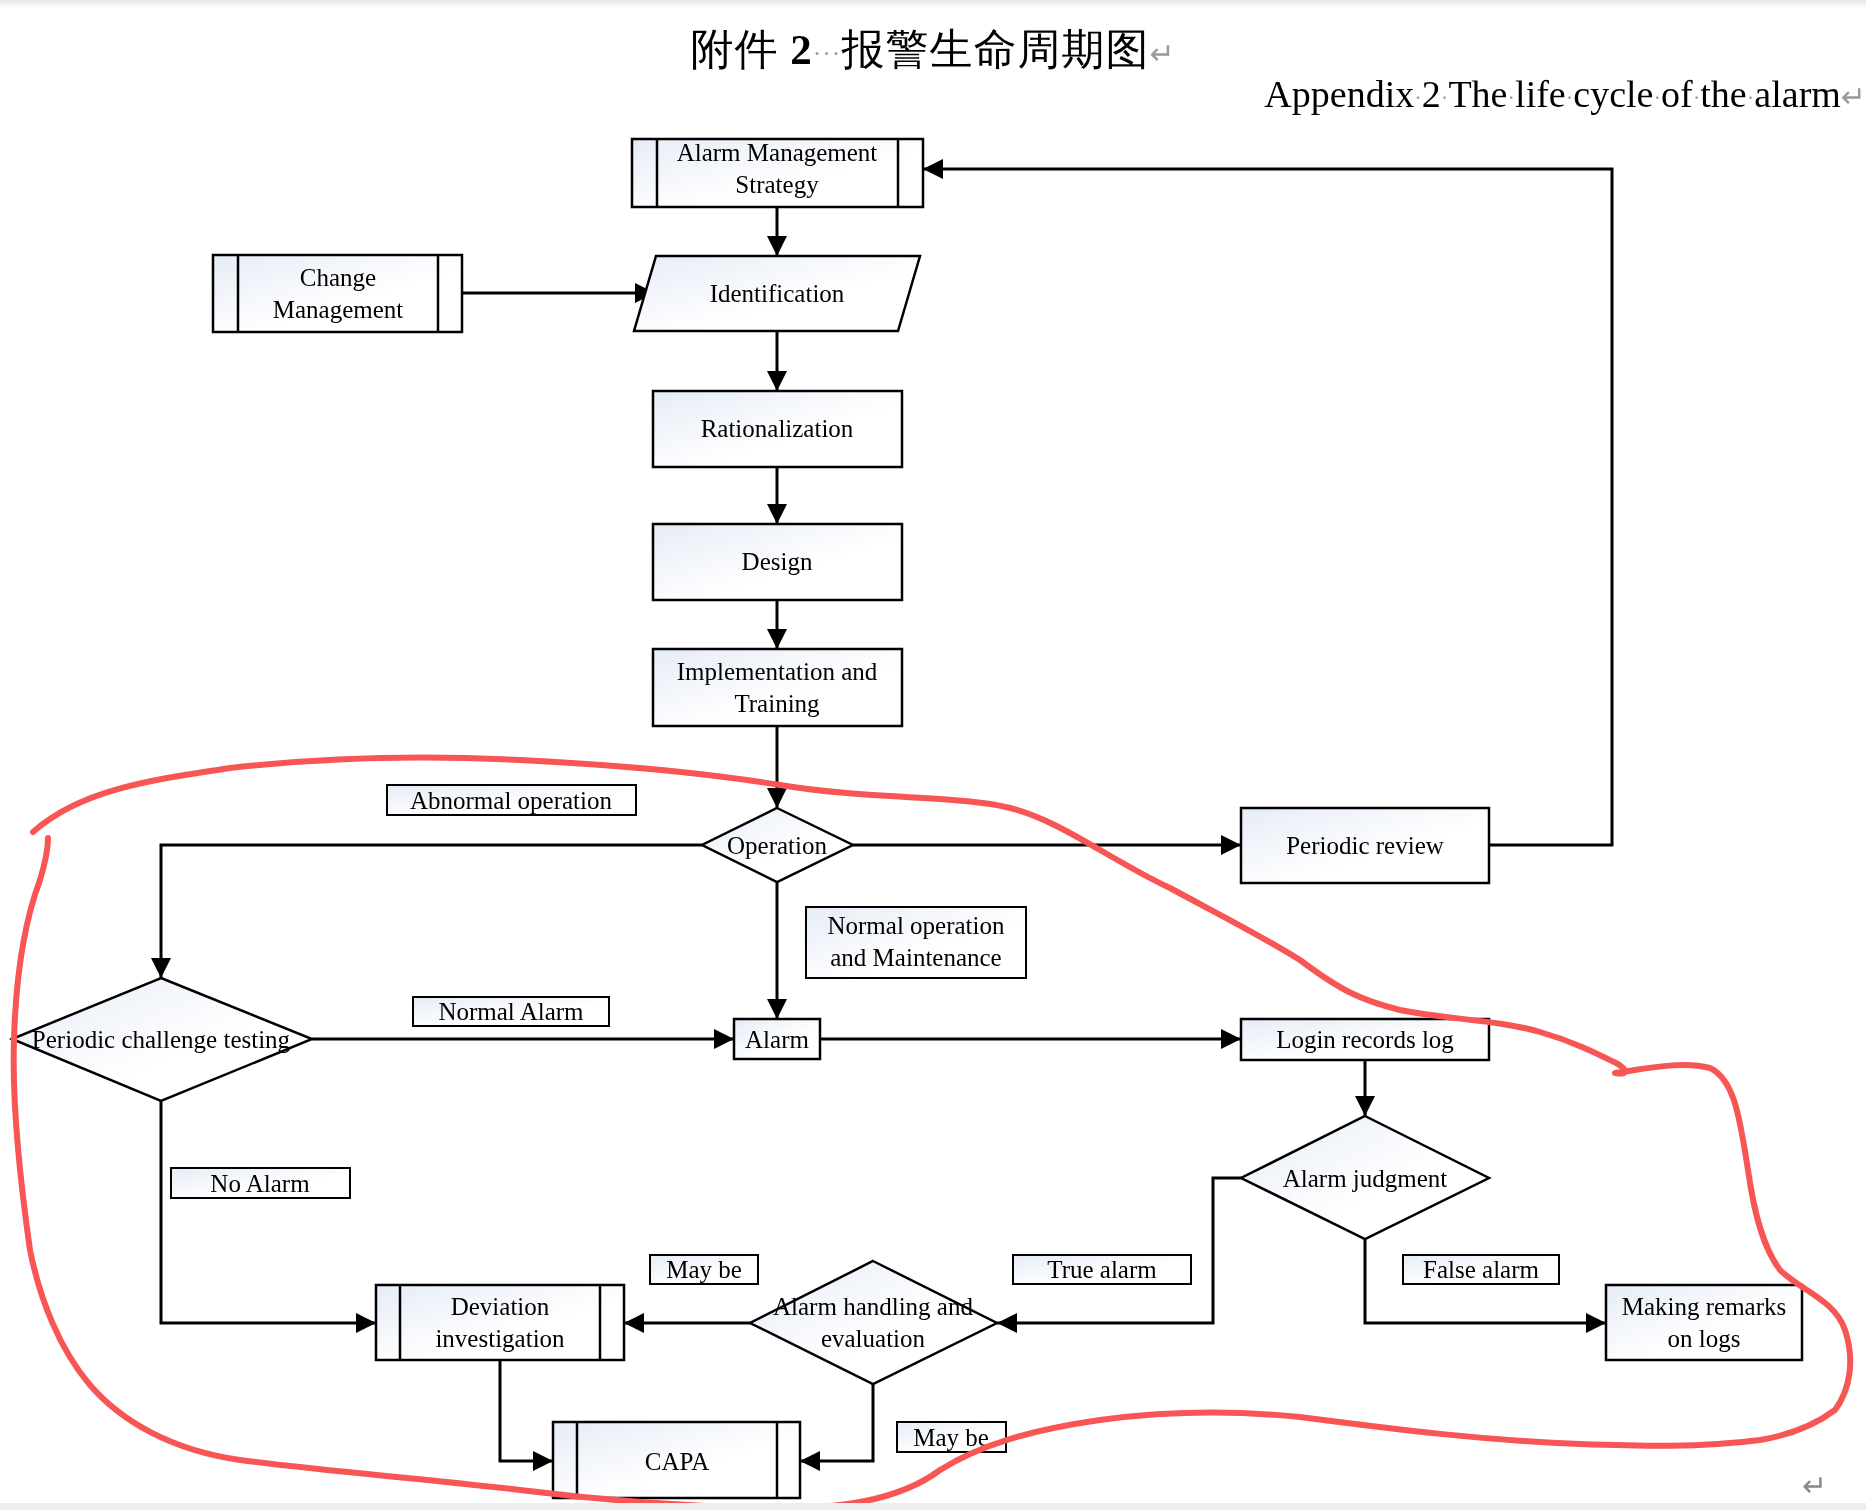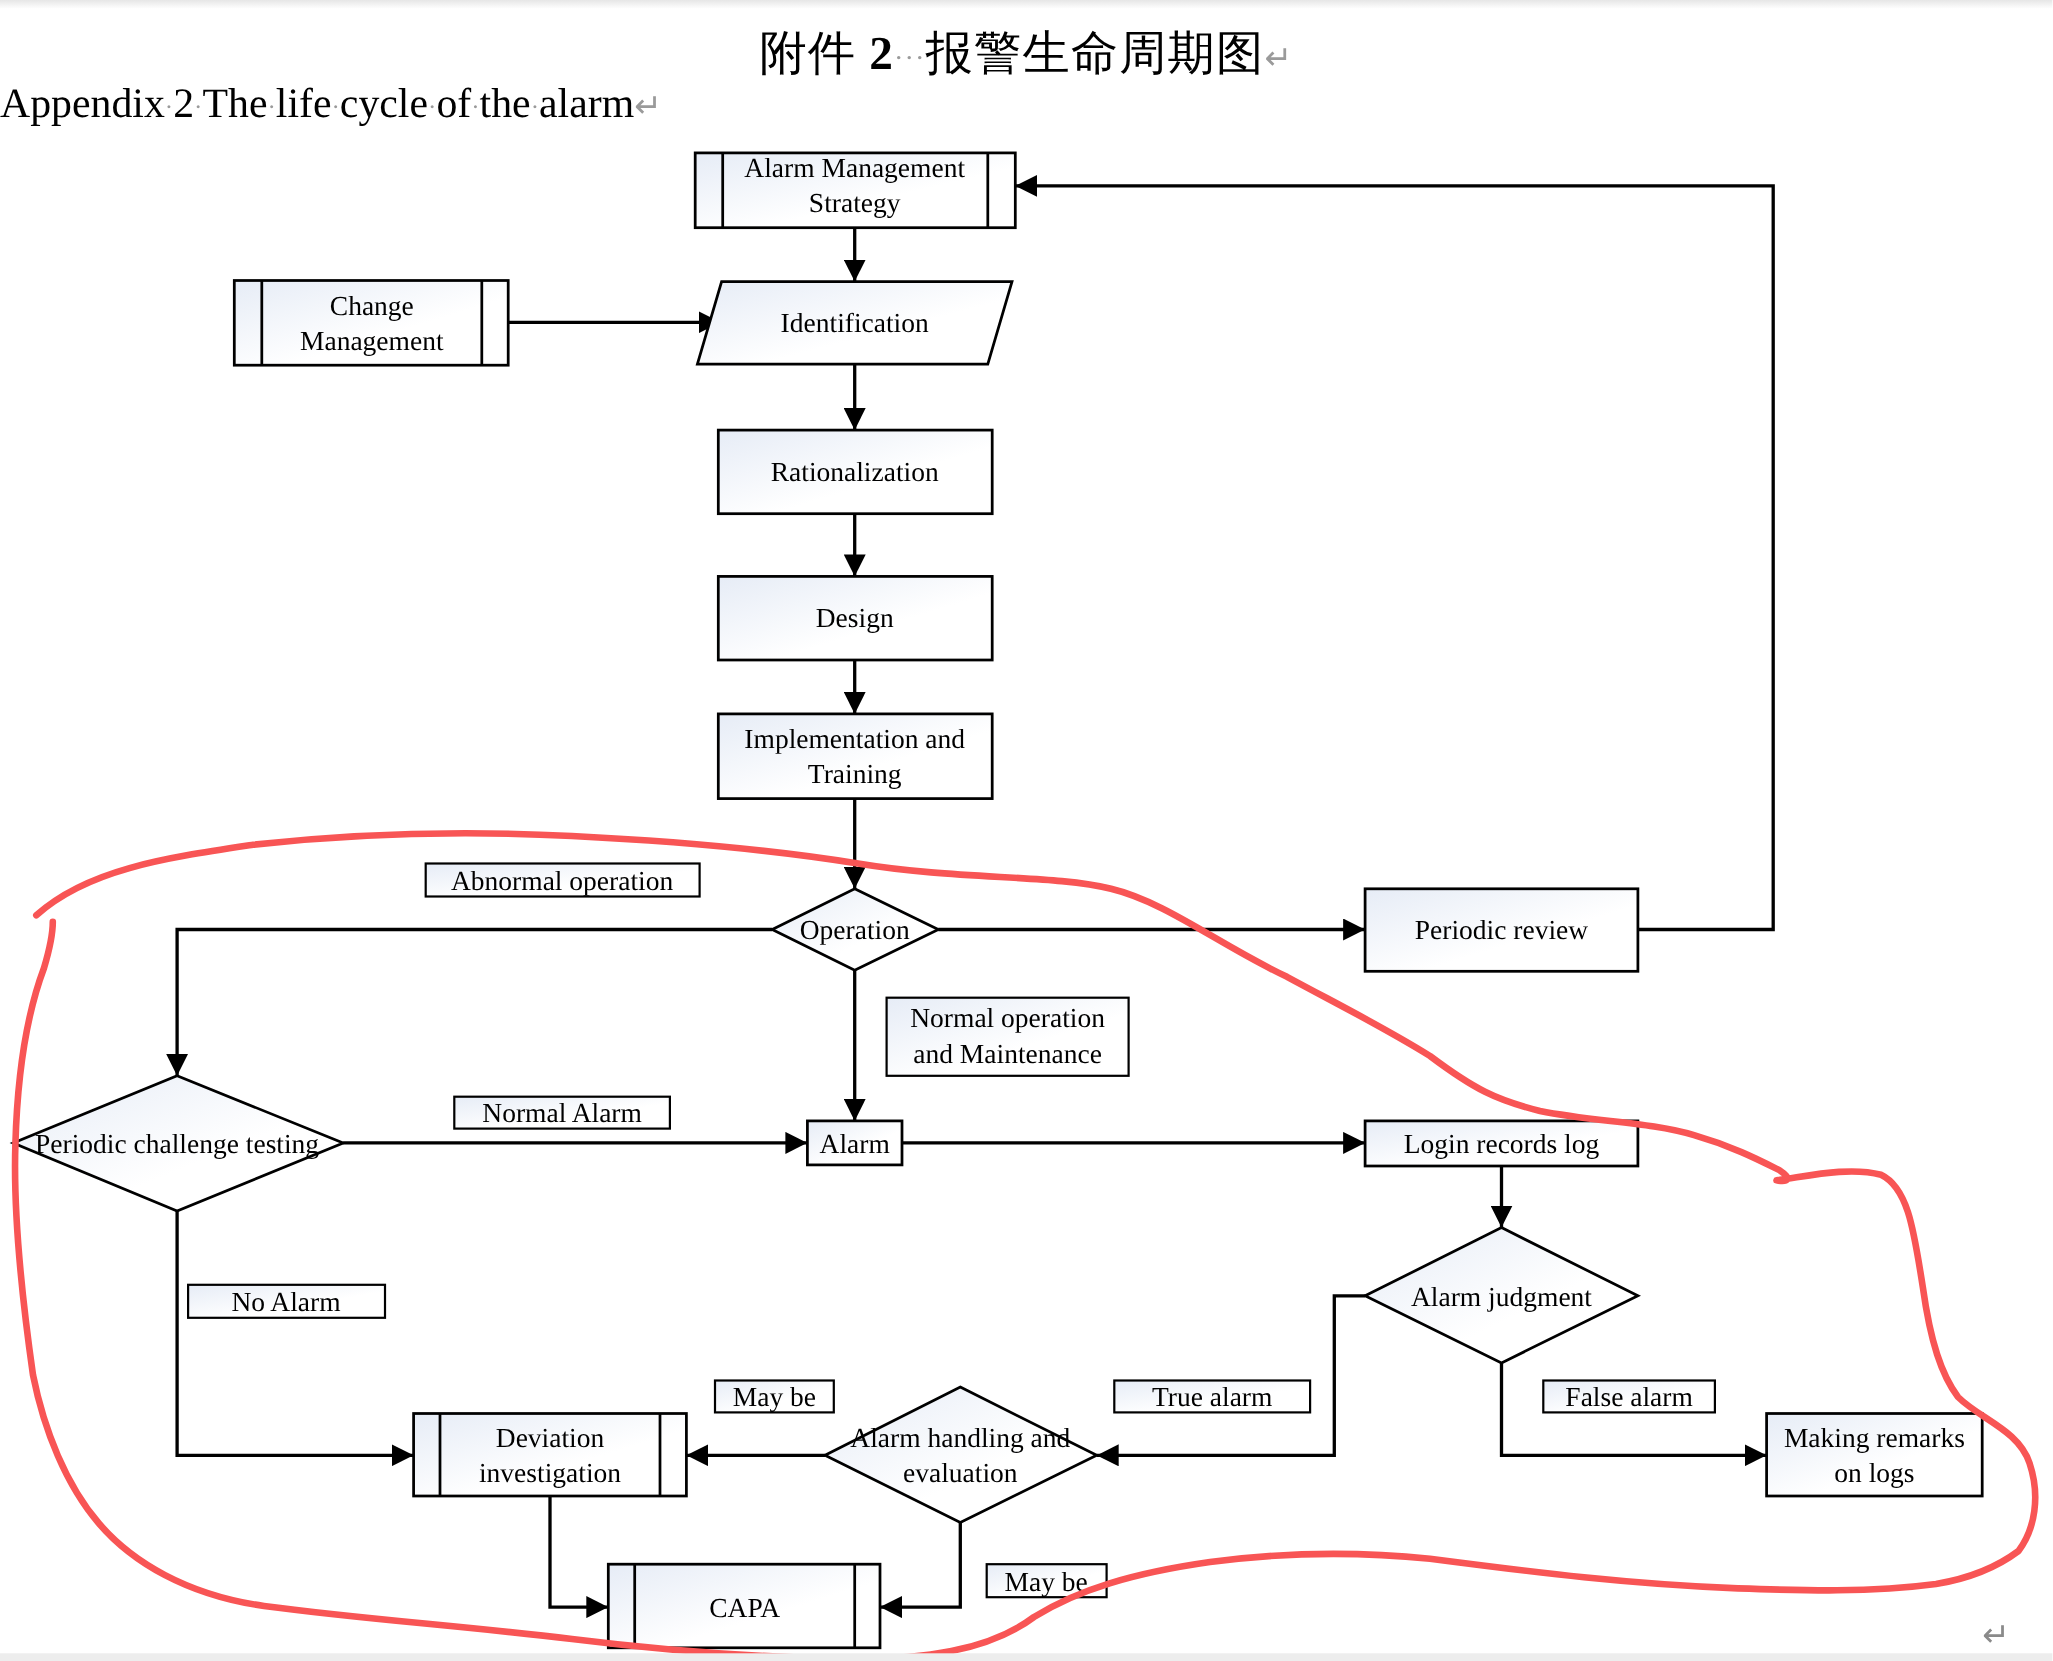--- a/index.html
+++ b/index.html
@@ -1,21 +1,21 @@
 <!DOCTYPE html>
 <html><head>
 <meta charset="utf-8">
 <style>
   html, body { margin: 0; padding: 0; background: #ffffff; }
   body { width: 1866px; height: 1510px; position: relative; overflow: hidden; font-family: "Liberation Serif", serif; color: #000; }
   .topband { position: absolute; left: 0; top: 0; width: 1866px; height: 8px; background: linear-gradient(#e6e6e6, #ffffff); }
   .bottomband { position: absolute; left: 0; top: 1503px; width: 1866px; height: 7px; background: #ededed; }
   .title-cn { position: absolute; left: 0; width: 1866px; top: 0px; text-align: center; font-size: 43px; line-height: 52px; letter-spacing: 1px; margin-top: 24px; }
   .title-cn .n { font-weight: bold; }
-  .title-en { position: absolute; left: 0; width: 1866px; top: 70px; text-align: left; font-size: 38px; line-height: 48px; }
+  .title-en { position: absolute; left: 0; width: 1866px; top: 70px; text-align: right; font-size: 38px; line-height: 48px; }
   .ret { color: #9a9a9a; font-size: 30px; }
   .dot { color: #9a9a9a; font-size: 0.6em; vertical-align: middle; }
   svg.diagram { position: absolute; left: 0; top: 0; }
   .lbl { font-family: "Liberation Serif", serif; font-size: 25px; fill: #000; }
   .corner-ret { position: absolute; left: 1802px; top: 1468px; color: #8a8a8a; font-size: 30px; }
 </style>
 </head>
 <body>
 
 <div class="topband"></div>

